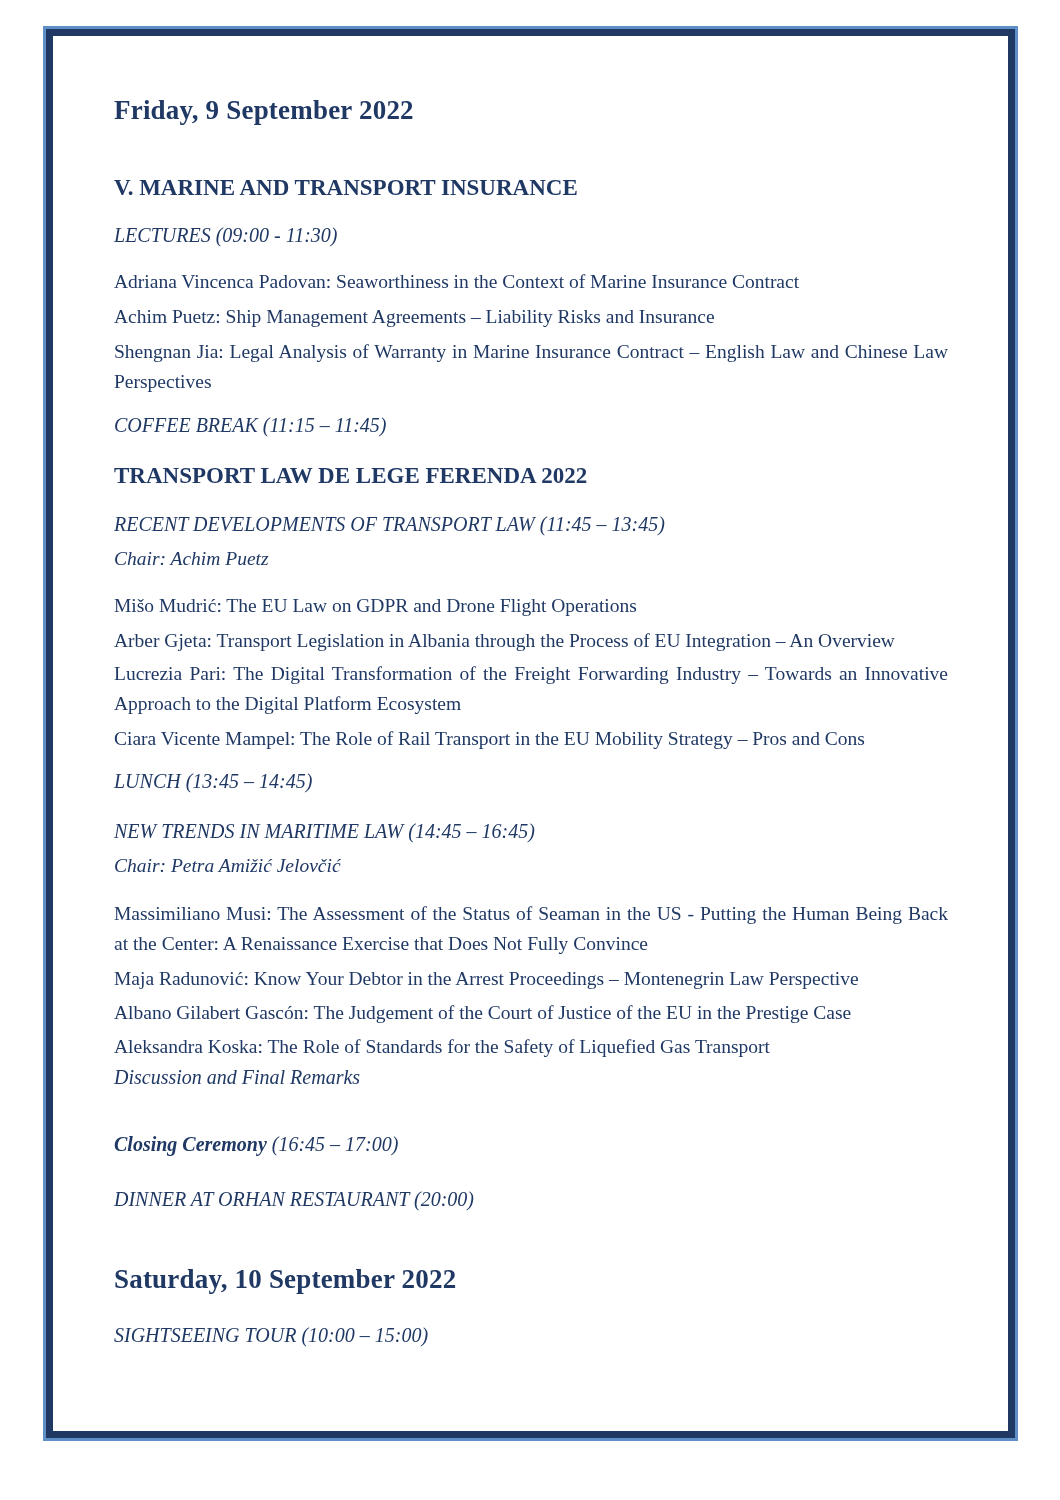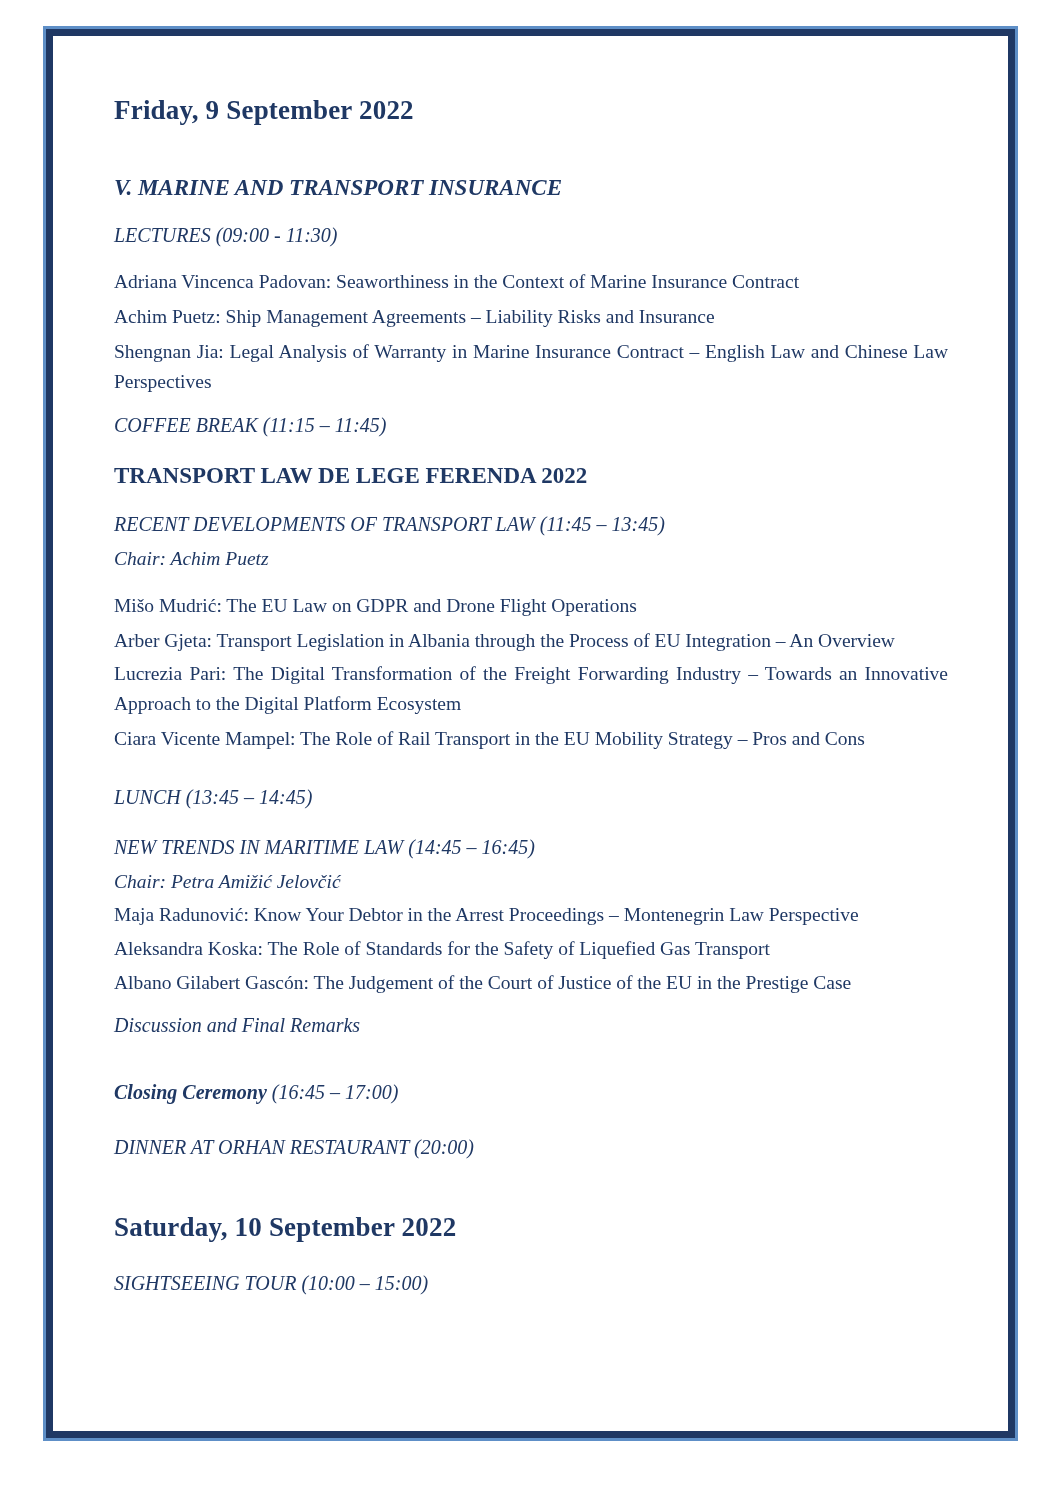--- a/index.html
+++ b/index.html
@@ -31,21 +31,21 @@
     font-size: 27px;
     font-weight: bold;
     line-height: 32px;
     letter-spacing: 0.2px;
   }
   .section-title {
     font-size: 23px;
     font-weight: bold;
     line-height: 28px;
   }
-  .section-title.italic { font-style: italic; }
+  .section-title.italic { }
   .session-label {
     font-size: 20px;
     font-style: italic;
     line-height: 26px;
   }
   .chair-line {
     font-size: 19.5px;
     font-style: italic;
     line-height: 26px;
   }
@@ -81,30 +81,31 @@
     <h2 class="section-title" style="margin-top:24px">TRANSPORT LAW DE LEGE FERENDA 2022</h2>
 
     <p class="session-label" style="margin-top:21px">RECENT DEVELOPMENTS OF TRANSPORT LAW (11:45 – 13:45)</p>
     <p class="chair-line" style="margin-top:9px">Chair: Achim Puetz</p>
 
     <p class="talk" style="margin-top:19px">Mišo Mudrić: The EU Law on GDPR and Drone Flight Operations</p>
     <p class="talk" style="margin-top:5px">Arber Gjeta: Transport Legislation in Albania through the Process of EU Integration – An Overview</p>
     <p class="talk" style="margin-top:3px">Lucrezia Pari: The Digital Transformation of the Freight Forwarding Industry – Towards an Innovative Approach to the Digital Platform Ecosystem</p>
     <p class="talk" style="margin-top:5px">Ciara Vicente Mampel: The Role of Rail Transport in the EU Mobility Strategy – Pros and Cons</p>
 
-    <p class="session-label" style="margin-top:30px">LUNCH (13:45 – 14:45)</p>
+    <p class="session-label" style="margin-top:14px">LUNCH (13:45 – 14:45)</p>
 
     <p class="session-label" style="margin-top:24px">NEW TRENDS IN MARITIME LAW (14:45 – 16:45)</p>
     <p class="chair-line" style="margin-top:9px">Chair: Petra Amižić Jelovčić</p>
 
+    <p class="talk" style="margin-top:20px">Massimiliano Musi: The Assessment of the Status of Seaman in the US - Putting the Human Being Back at the Center: A Renaissance Exercise that Does Not Fully Convince</p>
     <p class="talk" style="margin-top:5px">Maja Radunović: Know Your Debtor in the Arrest Proceedings – Montenegrin Law Perspective</p>
+    <p class="talk" style="margin-top:4px">Albano Gilabert Gascón: The Judgement of the Court of Justice of the EU in the Prestige Case</p>
     <p class="talk" style="margin-top:4px">Aleksandra Koska: The Role of Standards for the Safety of Liquefied Gas Transport</p>
-    <p class="talk" style="margin-top:4px">Albano Gilabert Gascón: The Judgement of the Court of Justice of the EU in the Prestige Case</p>
 
-    <p class="session-label" style="margin-top:14px">Discussion and Final Remarks</p>
+    <p class="session-label" style="margin-top:2px">Discussion and Final Remarks</p>
 
     <p class="closing-line" style="margin-top:41px">
       <span class="closing-label">Closing Ceremony</span>
       <span class="closing-time">(16:45 – 17:00)</span>
     </p>
 
     <p class="session-label" style="margin-top:29px">DINNER AT ORHAN RESTAURANT (20:00)</p>
 
     <h1 class="day-heading" style="margin-top:51px">Saturday, 10 September 2022</h1>
 

